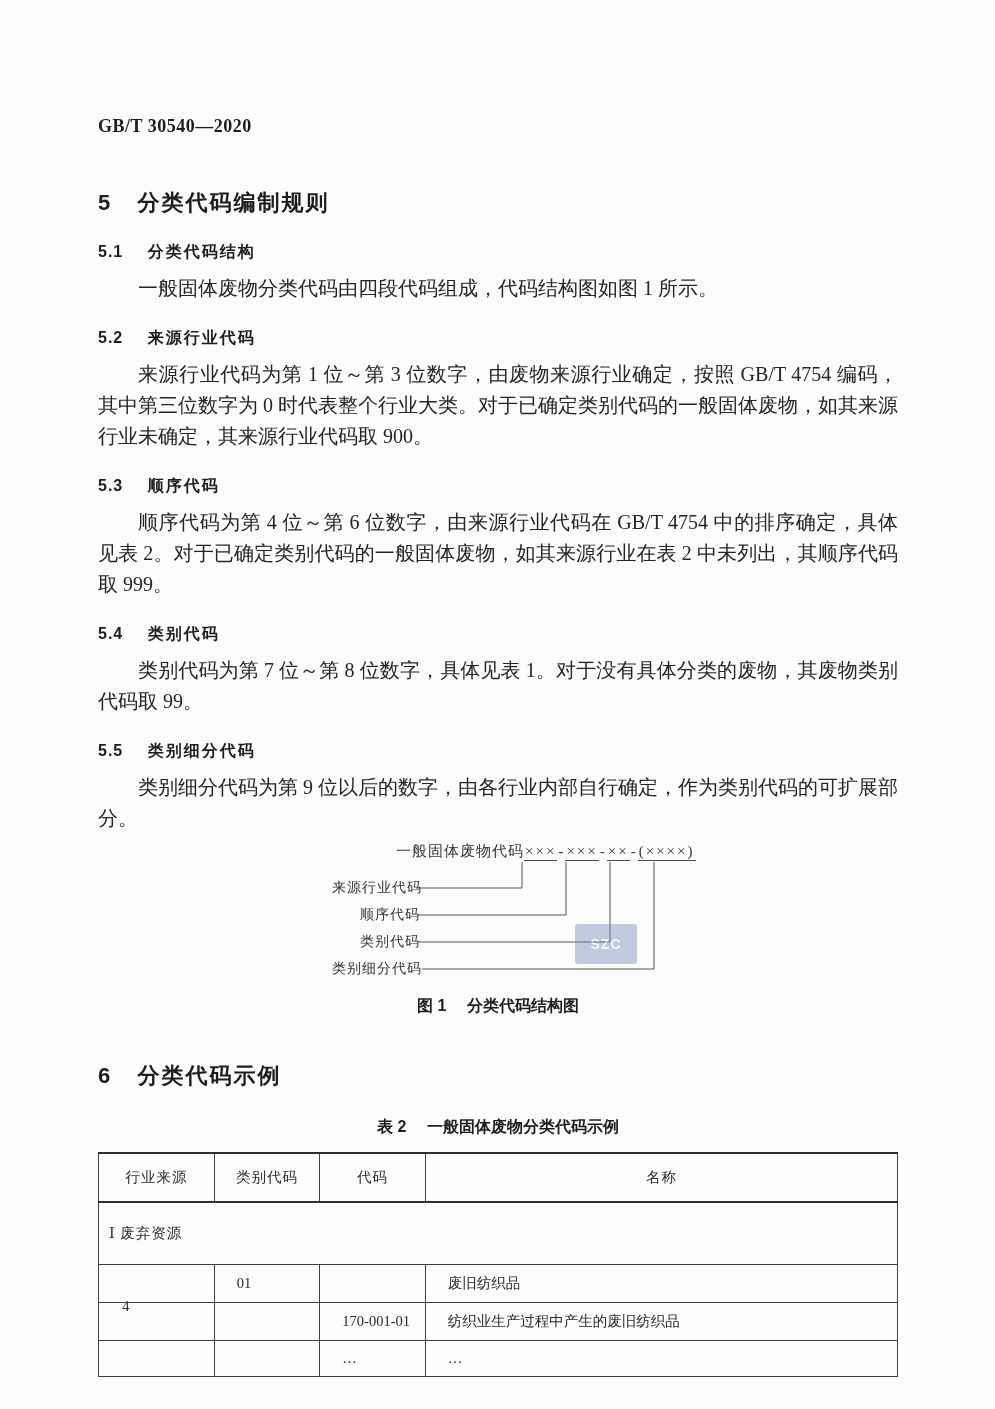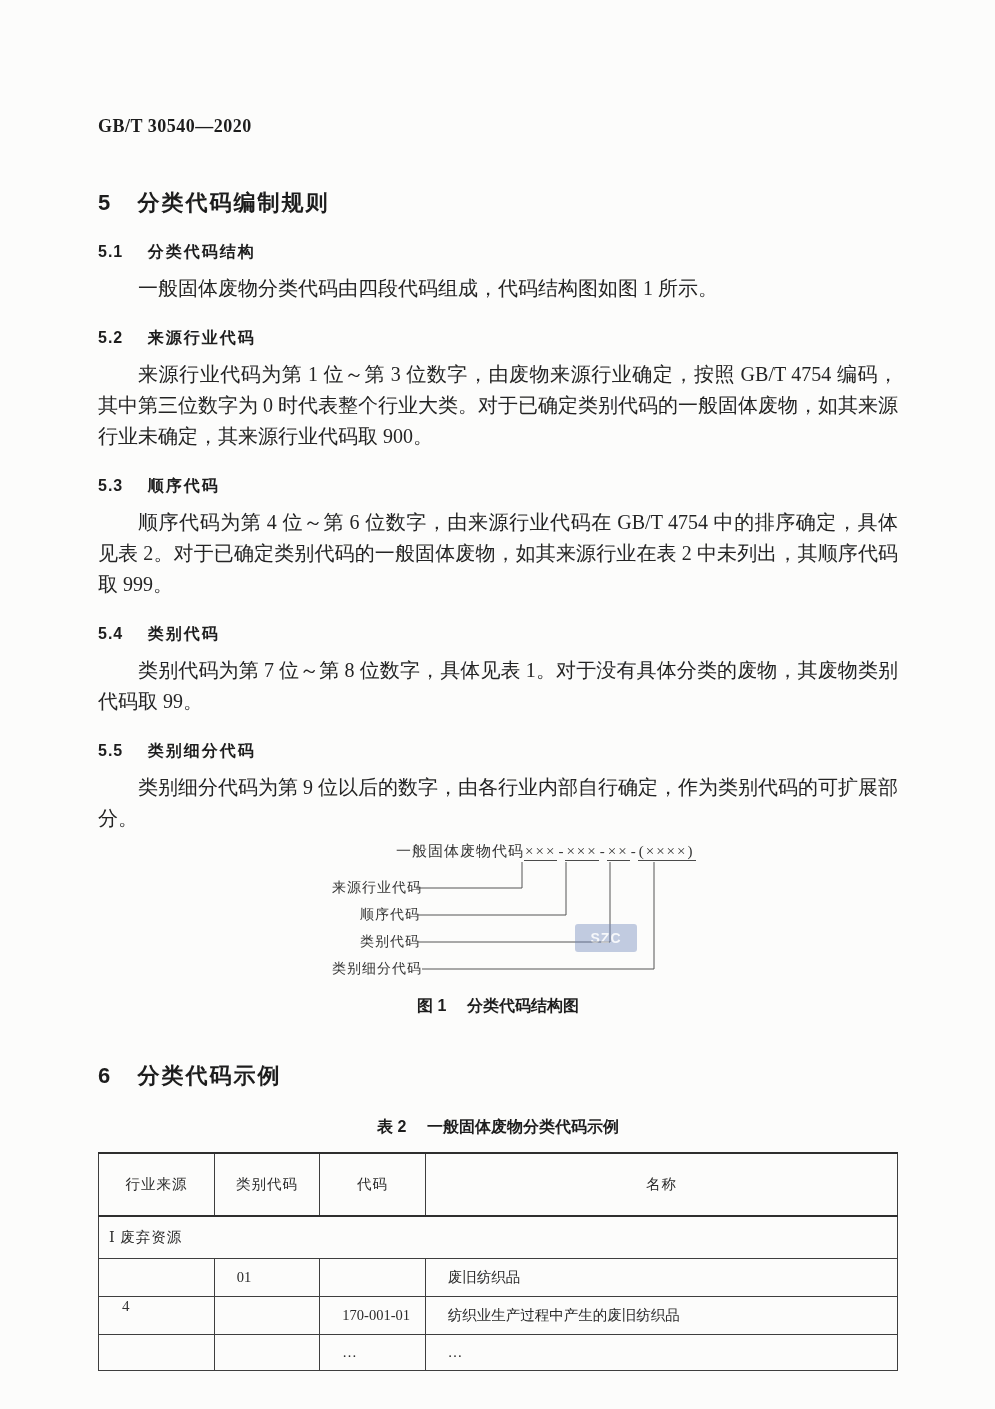--- a/index.html
+++ b/index.html
@@ -56,34 +56,34 @@
   table.t2{
     width:100%;margin-top:14px;
     border-collapse:collapse;table-layout:fixed;
     font-size:14.5px;color:#2a2a2a;
   }
   table.t2 col.c1{width:14.5%;}
   table.t2 col.c2{width:13.2%;}
   table.t2 col.c3{width:13.2%;}
   table.t2 th,table.t2 td{
     border:1px solid #3e3e3e;
-    padding:21px 4px;
+    padding:14px 4px;
   }
   table.t2{border-top:2.5px solid #2e2e2e;}
   table.t2 thead th{
     font-weight:normal;text-align:center;
     border-bottom:2px solid #2e2e2e;
     letter-spacing:1px;
   }
   table.t2 td{text-align:left;}
-  table.t2 td.group{padding:11px 10px;letter-spacing:1px;}
+  table.t2 td.group{padding:21px 10px;letter-spacing:1px;}
   table.t2 td.cell{padding:9px 10px 9px 22px;}
   
   .watermark{
-    position:absolute;left:575px;top:924px;width:62px;height:28px;
+    position:absolute;left:575px;top:924px;width:62px;height:40px;
     background:#7189bd;border-radius:3px;opacity:.42;
     display:flex;align-items:center;justify-content:center;
     color:#eef2fa;font-family:"Liberation Sans","DejaVu Sans",sans-serif;
     font-weight:bold;font-size:14px;letter-spacing:1px;
     filter:blur(.4px);
   }
   .page-number{
     position:absolute;left:122px;top:1298px;
     font-size:15px;color:#333;
   }

